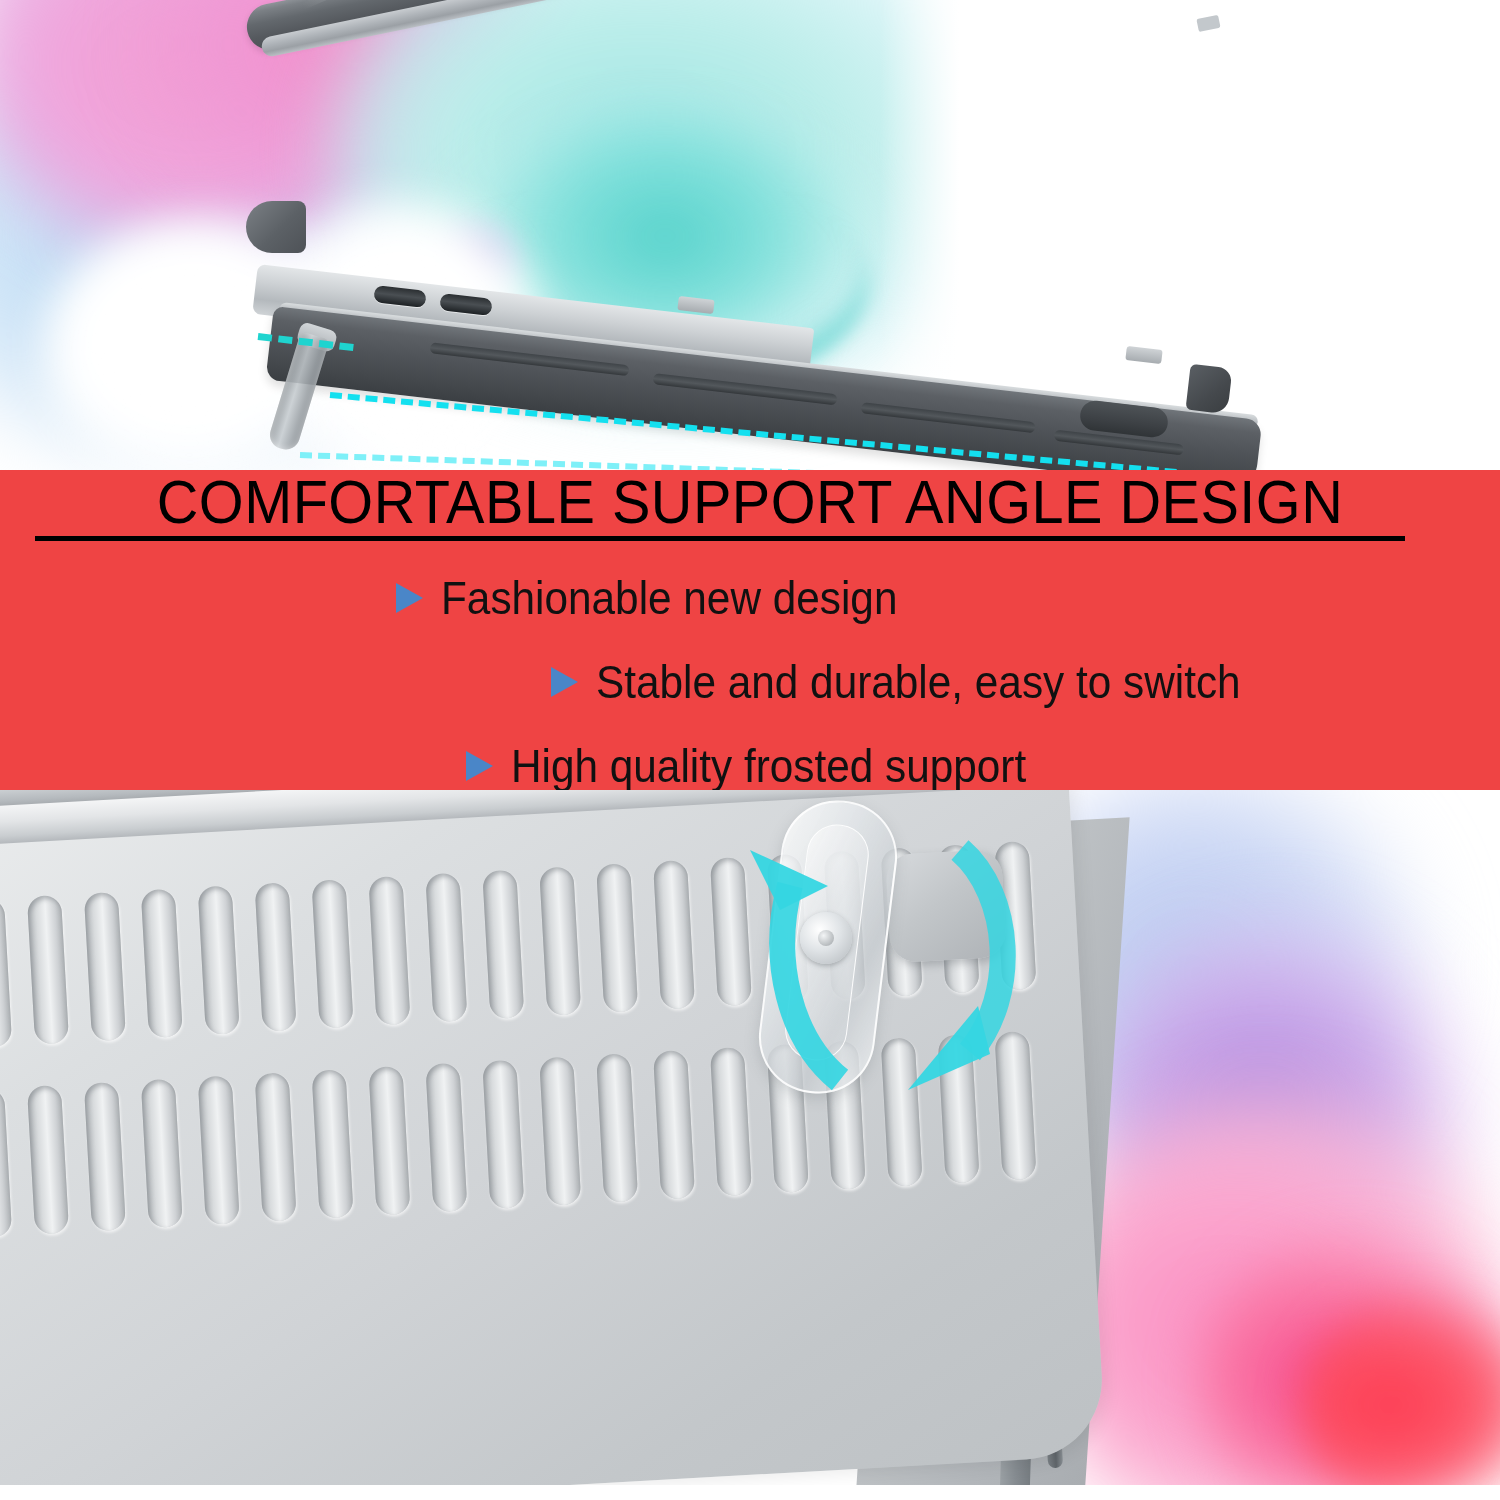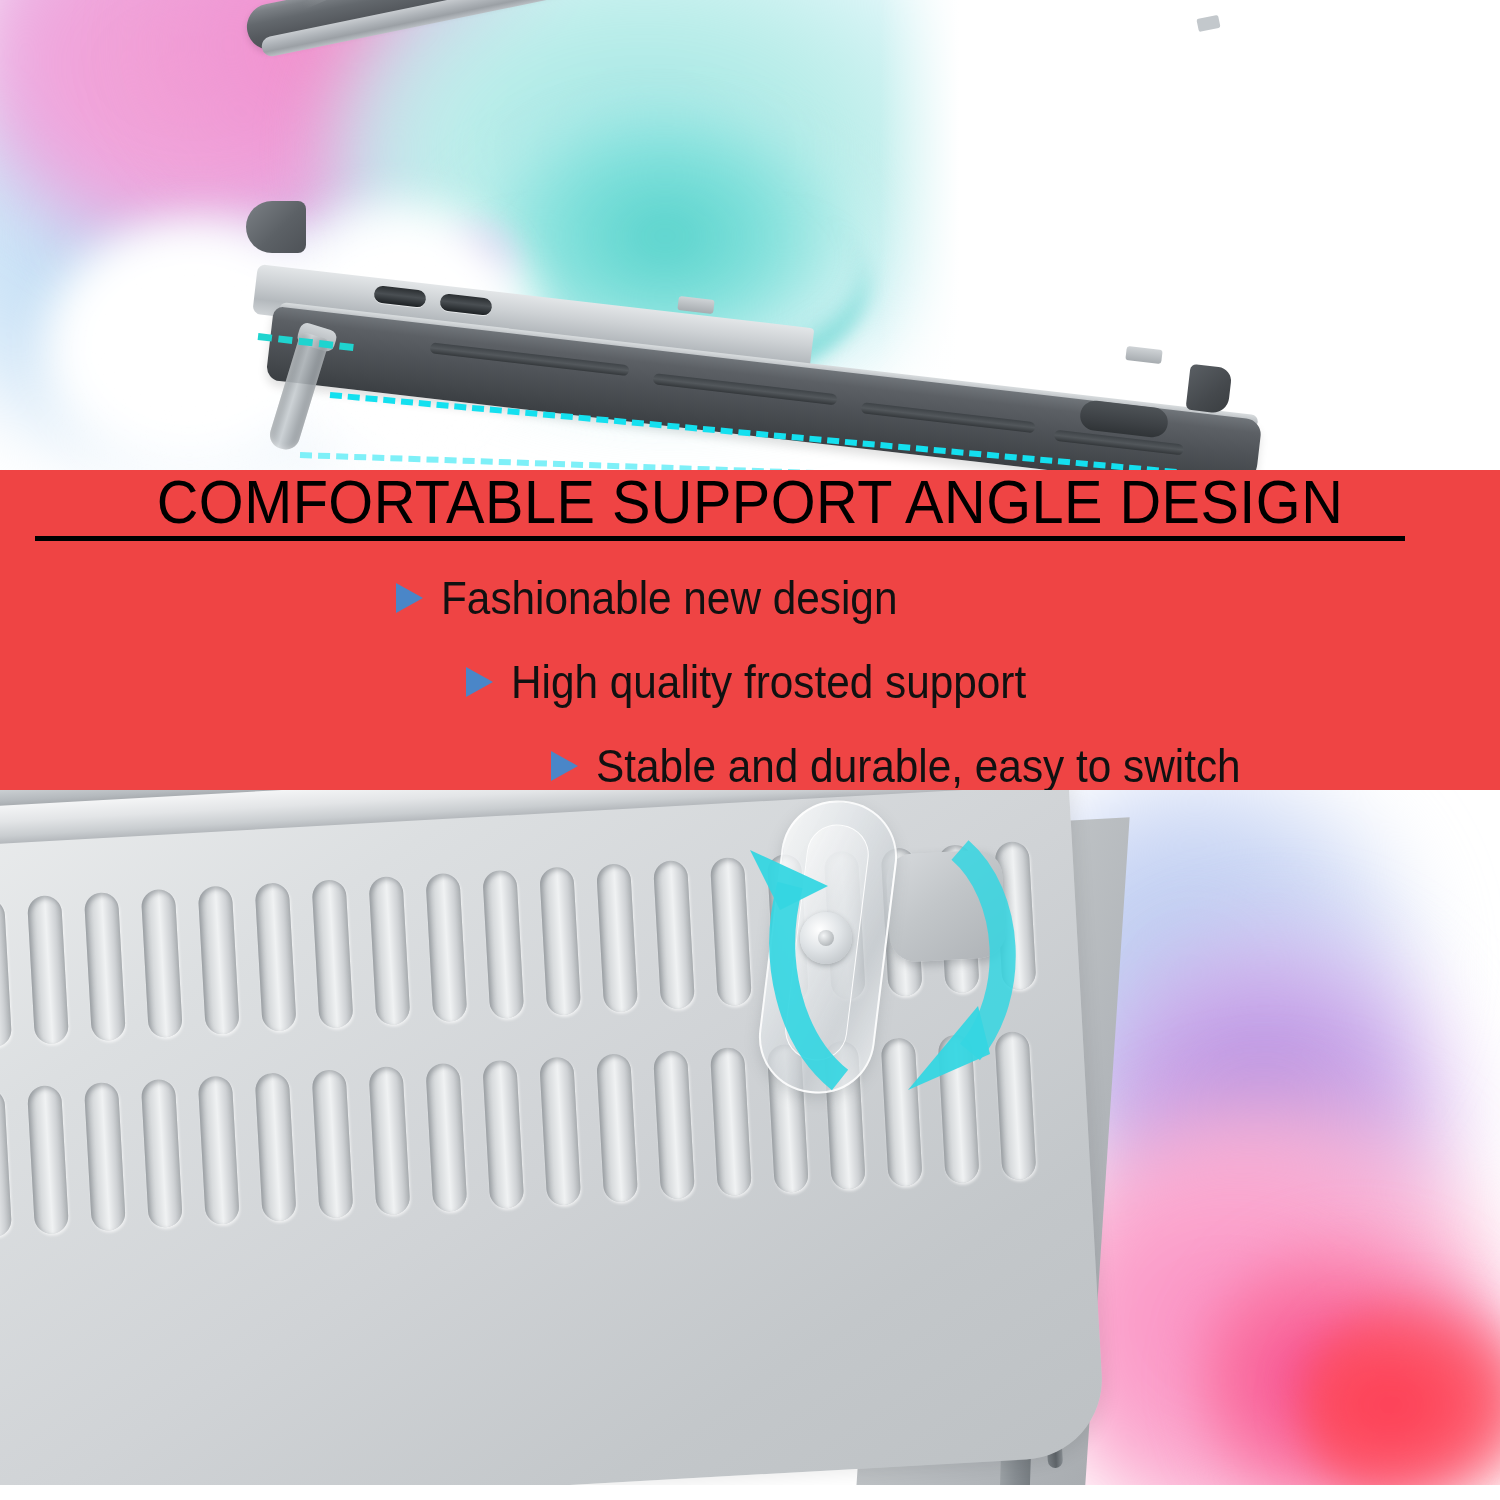--- a/index.html
+++ b/index.html
@@ -516,27 +516,27 @@
   </div>
 
   <div id="headline">COMFORTABLE SUPPORT ANGLE DESIGN</div>
   <div id="headline-rule"></div>
 
   <div id="bullet-list">
     <div class="bullet-row b1">
       <span class="bullet-marker"></span>
       <span class="bullet-text">Fashionable new design</span>
     </div>
+    <div class="bullet-row b3">
+      <span class="bullet-marker"></span>
+      <span class="bullet-text">Stable and durable, easy to switch</span>
+    </div>
     <div class="bullet-row b2">
       <span class="bullet-marker"></span>
       <span class="bullet-text">High quality frosted support</span>
-    </div>
-    <div class="bullet-row b3">
-      <span class="bullet-marker"></span>
-      <span class="bullet-text">Stable and durable, easy to switch</span>
     </div>
   </div>
 
   <div id="bottom-panel">
 
     <div>
       <div class="wc-b wc-b-lightblue-tl"></div>
       <div class="wc-b wc-b-blue"></div>
       <div class="wc-b wc-b-violet"></div>
       <div class="wc-b wc-b-pink"></div>

